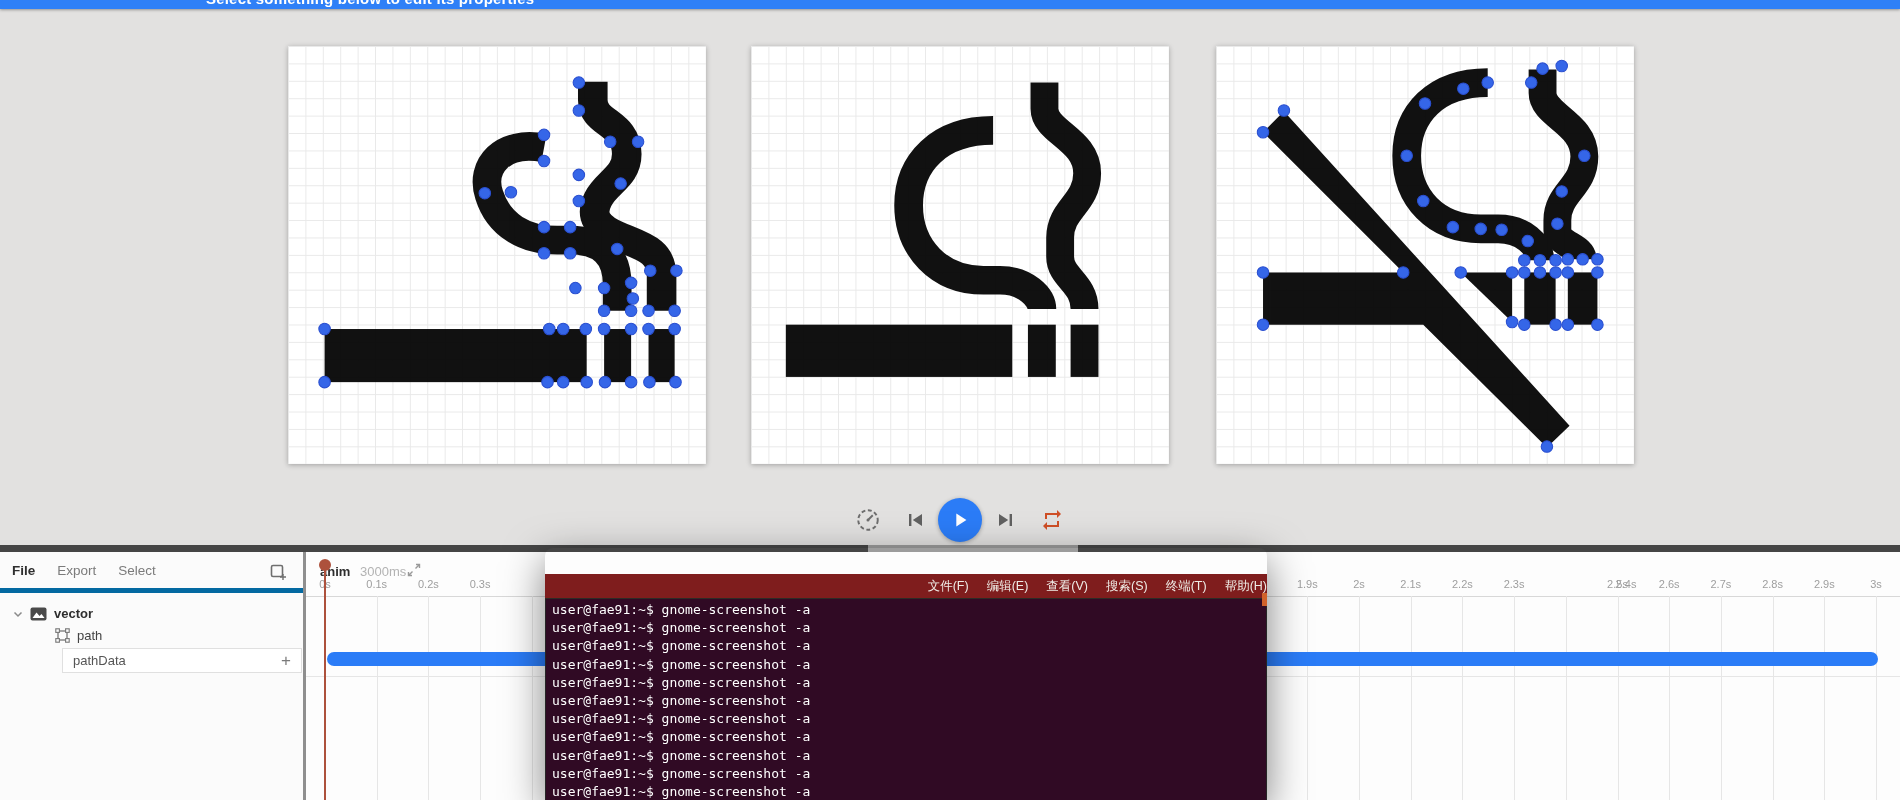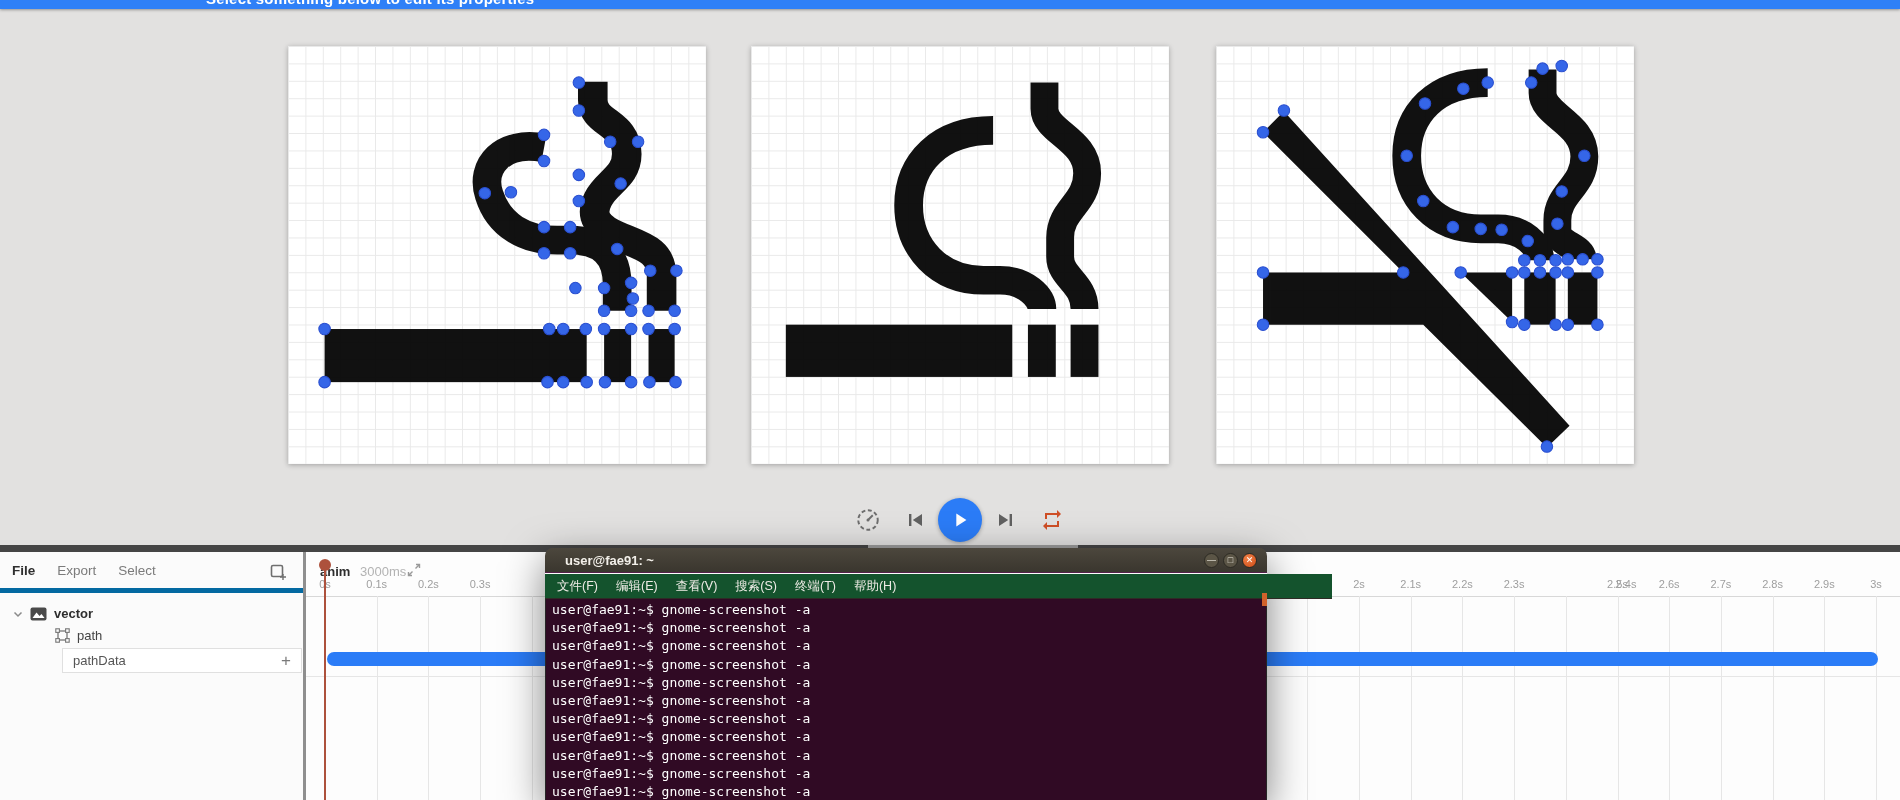--- a/index.html
+++ b/index.html
@@ -69,23 +69,23 @@
   .terminal { position:absolute; left:545px; top:548px; width:722px; height:252px; z-index:40;
               box-shadow:0 12px 40px rgba(0,0,0,.5); border-radius:8px 8px 0 0; }
   .term-title { position:absolute; left:0; top:0; width:722px; height:25px;
                 background:linear-gradient(#4c473d,#3a362e); border-radius:8px 8px 0 0;
                 border-bottom:1px solid #55204a; display:flex; align-items:center; }
   .term-title-text { color:#f2efe9; font-size:13px; font-weight:bold; margin-left:20px; }
   .term-btns { margin-left:auto; margin-right:10px; display:flex; gap:4px; }
   .tbtn { width:15px; height:15px; border-radius:50%; background:#5b5546; border:1px solid #2c2a23;
           color:#e8e4da; font-size:9px; line-height:13px; text-align:center; }
   .tbtn.close { background:radial-gradient(circle at 35% 30%, #f08148, #cf4c16); color:#fff; }
-  .term-menu { position:absolute; left:0; top:26px; width:787px; height:25px; background:#14532d;
+  .term-menu { position:absolute; left:0; top:26px; width:722px; height:25px; background:#7f1d1d;
                display:flex; align-items:center; gap:18px; padding-left:12px;
-               border-bottom:1px solid #2e2b25; }
+               border-bottom:1px solid #2e2b25;justify-content:flex-end; }
   .term-menu .tmi { color:#efece6; font-size:12.5px; }
   .term-body { position:absolute; left:0; top:51px; width:722px; height:201px; background:#300a24;
                overflow:hidden; padding:2px 0 0 6px; border-left:1px solid #262626; border-right:1px solid #262626; }
   .term-line { color:#ffffff; font-family:"DejaVu Sans Mono", monospace; font-size:13px;
                line-height:18.2px; white-space:pre; }
   .term-scroll { position:absolute; right:0; top:45px; width:5px; height:13px; background:#d0622b; }
 </style>
 </head>
 <body>
 
@@ -369,28 +369,20 @@
         <span class="tick-label" style="left: 1876px;">3s</span>
       </div>
     <div class="row-sep"></div>
 
     <div class="anim-bar"></div>
     <div class="playhead-line"></div>
     <div class="playhead-dot"></div>
   </div>
 
   <div class="terminal">
-    <div class="term-title">
-      <span class="term-title-text">user@fae91: ~</span>
-      <div class="term-btns">
-        <div class="tbtn">—</div>
-        <div class="tbtn">□</div>
-        <div class="tbtn close">✕</div>
-      </div>
-    </div>
     <div class="term-menu">
         <span class="tmi">文件(F)</span>
         <span class="tmi">编辑(E)</span>
         <span class="tmi">查看(V)</span>
         <span class="tmi">搜索(S)</span>
         <span class="tmi">终端(T)</span>
         <span class="tmi">帮助(H)</span>
       </div>
     <div class="term-body">
         <div class="term-line">user@fae91:~$ gnome-screenshot -a</div>

